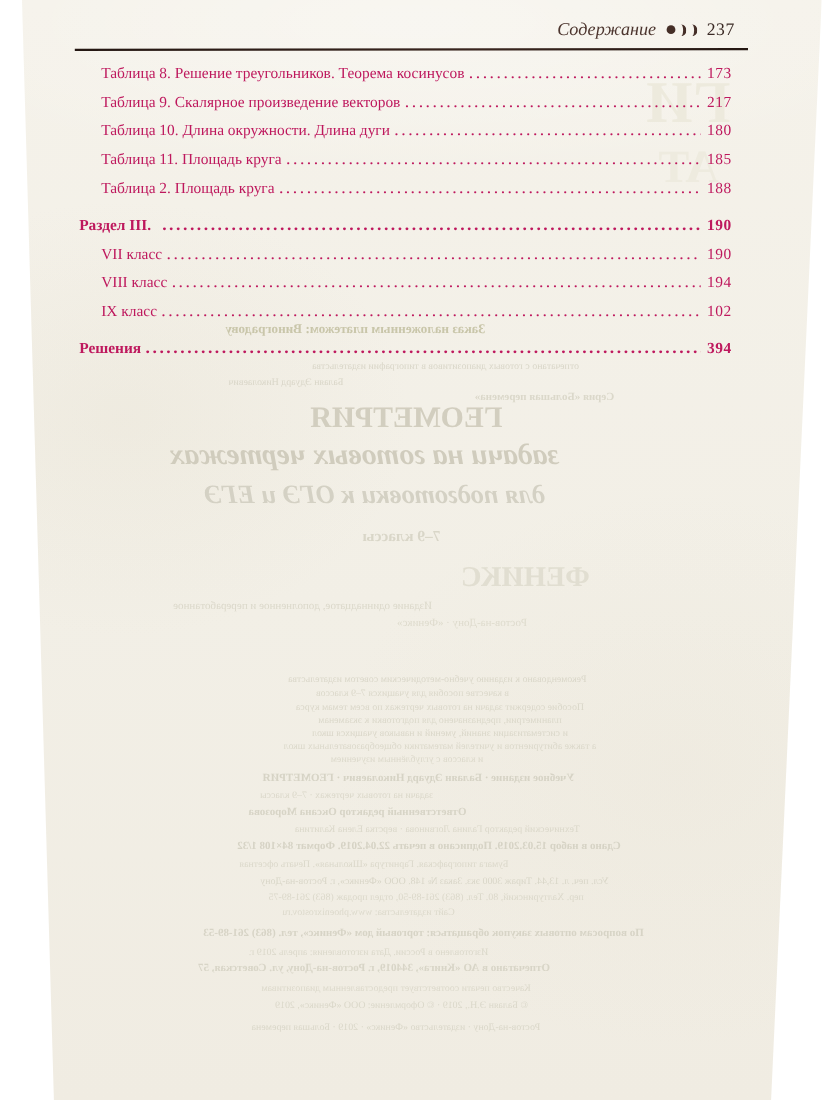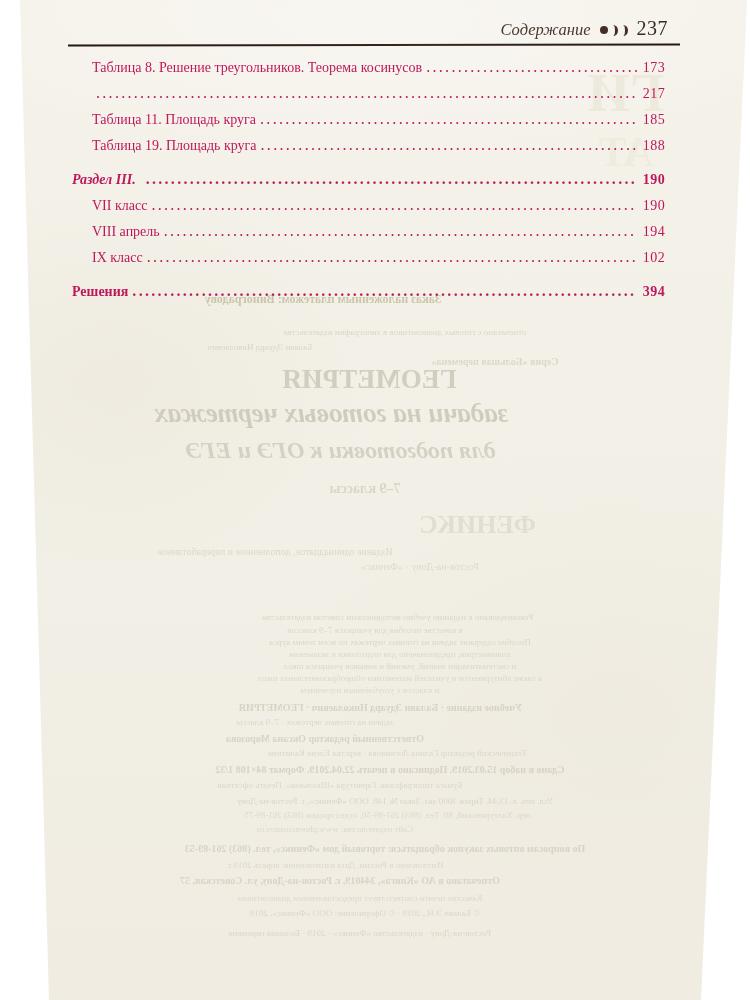--- a/index.html
+++ b/index.html
@@ -19,36 +19,36 @@
   }
   
   .header{
     position:absolute;top:17px;right:82px;z-index:3;
     display:flex;align-items:baseline;gap:9px;white-space:nowrap;
   }
   .header-title{font-style:italic;font-size:16.5px;color:#4c352e;}
   .hdr-icon{display:inline-flex;align-items:center;gap:1px;transform:translateY(-1px);}
   .hdr-dot{width:8px;height:8px;border-radius:50%;background:#452e27;}
   .hdr-arc{width:7px;height:11px;border-right:3.2px solid #452e27;border-radius:50%;margin-left:-1px;}
-  .header-num{font-size:20px;color:#3a2a25;letter-spacing:0.5px;text-align:center;}
+  .header-num{font-size:16px;color:#3a2a25;letter-spacing:0.5px;text-align:center;}
   .header-rule{
     position:absolute;top:44px;left:68px;width:612px;height:2.2px;z-index:3;
     background:linear-gradient(90deg,#241712,#3a261f 60%,#241712);
     transform:rotate(-0.08deg);
   }
   
   .toc{
     position:absolute;top:58px;left:72px;width:596px;z-index:2;
     font-size:14px;color:#be185d;
   }
   .toc-row{display:flex;align-items:baseline;height:26px;}
   .toc-row.gap{margin-top:8px;}
   .toc-row.indent{padding-left:20px;}
   .toc-row.bold{font-weight:700;}
-  .prefix{font-weight:700;font-style:italic;white-space:nowrap;}
+  .prefix{font-weight:700;white-space:nowrap;}
   .prefix:not(:empty){margin-right:6px;}
   .label{white-space:nowrap;}
   .leader{flex:1;overflow:hidden;white-space:nowrap;margin:0 3px 0 4px;}
   .leader::after{
     content:"......................................................................................................................................................";
     letter-spacing:2.3px;font-size:16px;
   }
   .pagenum{white-space:nowrap;min-width:28px;text-align:center;letter-spacing:0.5px;}
   
   .ghost-layer{position:absolute;inset:0;z-index:1;pointer-events:none;}
@@ -116,55 +116,62 @@
   <div class="toc">
     <div class="toc-row indent">
       <span class="prefix"></span>
       <span class="label">Таблица 8. Решение треугольников. Теорема косинусов</span>
       <span class="leader"></span>
       <span class="pagenum">173</span>
     </div>
 
     <div class="toc-row indent">
       <span class="prefix"></span>
+      <span class="label">Таблица 9. Скалярное произведение векторов</span>
       <span class="leader"></span>
       <span class="pagenum">217</span>
     </div>
 
+    <div class="toc-row indent">
+      <span class="prefix"></span>
+      <span class="label">Таблица 10. Длина окружности. Длина дуги</span>
+      <span class="leader"></span>
+      <span class="pagenum">180</span>
+    </div>
 
     <div class="toc-row indent">
       <span class="prefix"></span>
       <span class="label">Таблица 11. Площадь круга</span>
       <span class="leader"></span>
       <span class="pagenum">185</span>
     </div>
 
     <div class="toc-row indent">
       <span class="prefix"></span>
-      <span class="label">Таблица 19. Площадь круга</span>
+      <span class="label">Таблица 2. Площадь круга</span>
       <span class="leader"></span>
       <span class="pagenum">188</span>
     </div>
 
     <div class="toc-row bold gap">
       <span class="prefix">Раздел III.</span>
       <span class="leader"></span>
       <span class="pagenum">190</span>
     </div>
 
     <div class="toc-row indent">
       <span class="prefix"></span>
       <span class="label">VII класс</span>
       <span class="leader"></span>
       <span class="pagenum">190</span>
     </div>
 
     <div class="toc-row indent">
       <span class="prefix"></span>
-      <span class="label">VIII апрель</span>
+      <span class="label">VIII класс</span>
       <span class="leader"></span>
       <span class="pagenum">194</span>
     </div>
 
     <div class="toc-row indent">
       <span class="prefix"></span>
       <span class="label">IX класс</span>
       <span class="leader"></span>
       <span class="pagenum">102</span>
     </div>

